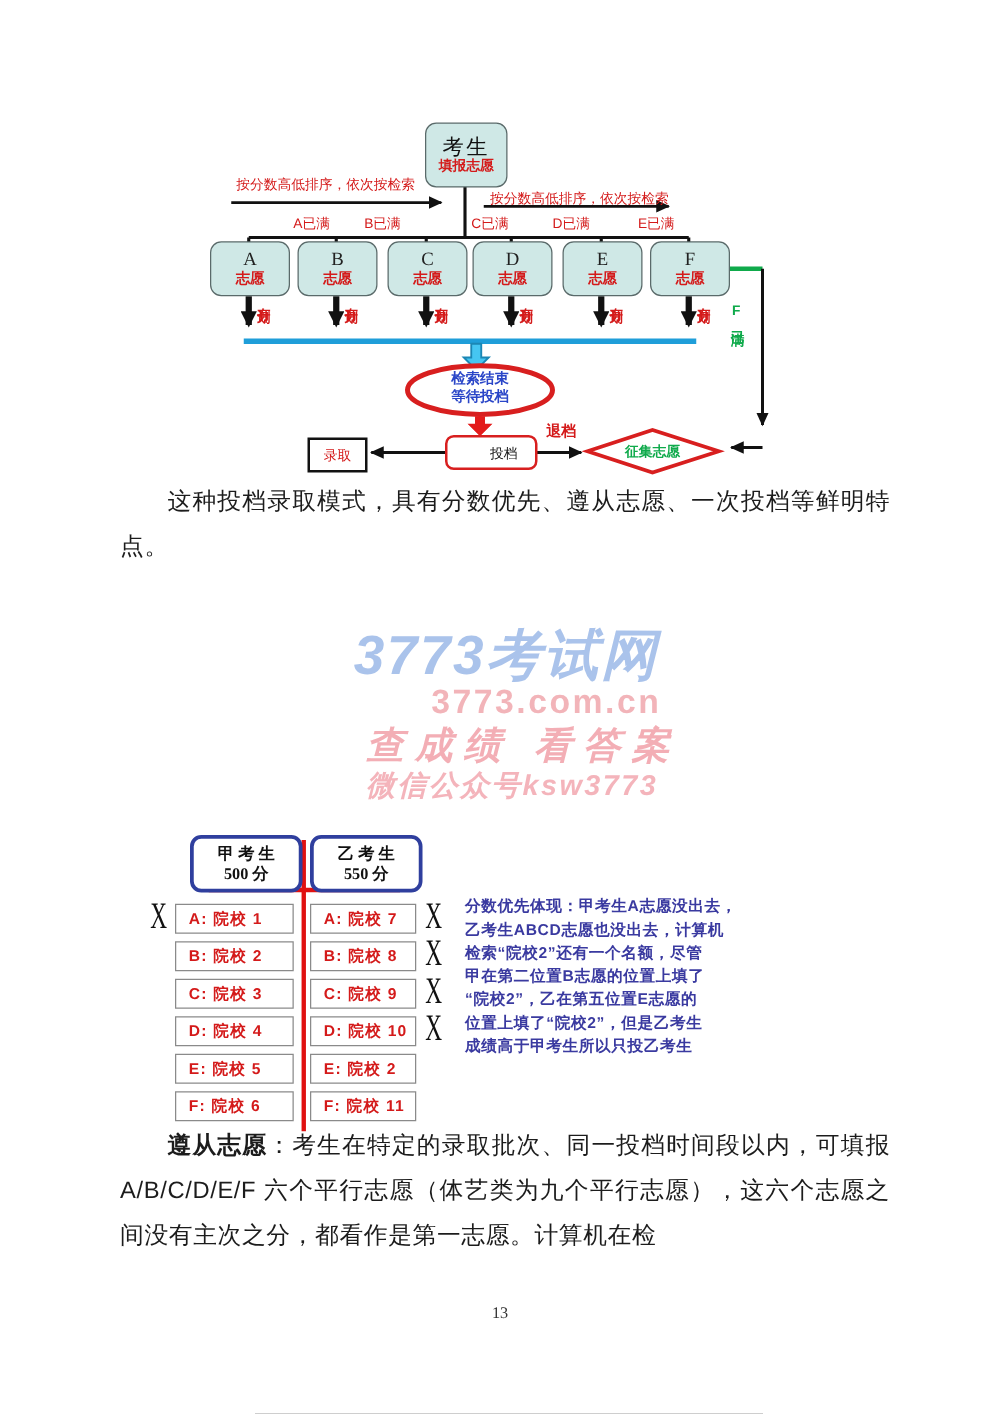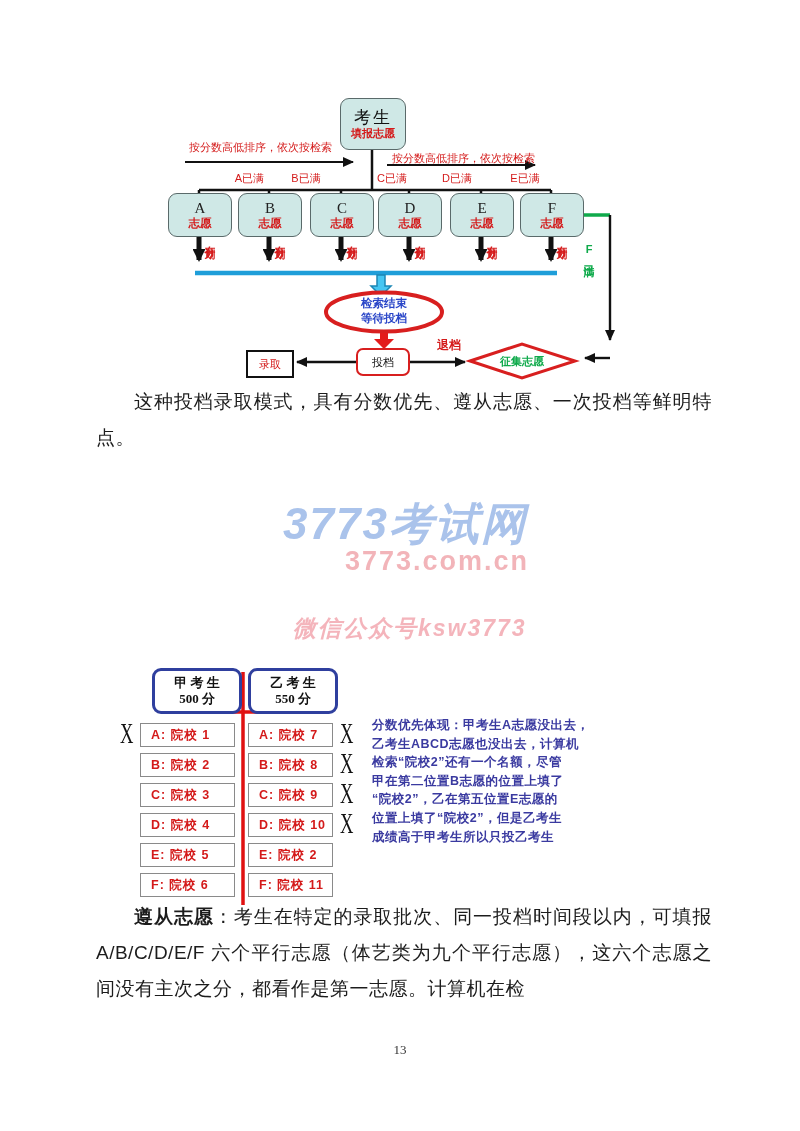--- a/index.html
+++ b/index.html
@@ -17,21 +17,21 @@
   .choice .letter{font-family:"Liberation Serif","DejaVu Serif",serif;font-size:15px;color:#222;}
   .choice .lab{font-size:11.5px;font-weight:bold;color:#d41a1a;}
   .redlab{position:absolute;font-size:11px;font-weight:normal;color:#d41a1a;text-align:center;white-space:nowrap;}
   .vtext{position:absolute;writing-mode:vertical-rl;text-orientation:upright;font-size:10.5px;
          font-weight:bold;color:#d41a1a;letter-spacing:1px;line-height:1;}
   .vtext.green{color:#0faa4b;font-size:11px;}
   .ellipse-text{position:absolute;left:192px;top:206px;width:114px;text-align:center;
                 font-size:11.5px;font-weight:bold;color:#2a46c8;line-height:15px;}
   .smallbox{position:absolute;display:flex;align-items:center;justify-content:center;
             font-size:11px;font-weight:normal;background:#fff;}
-  .toudang{left:221px;top:258px;width:50px;height:24px;border:2.5px solid #d81f1f;border-radius:7px;color:#111;}
+  .toudang{left:221px;top:258px;width:50px;height:24px;border:2.5px solid #d81f1f;border-radius:7px;color:#111;padding-left:20px;}
   .luqu{left:111px;top:260px;width:44px;height:24px;border:2.5px solid #111;color:#d41a1a;}
   .tuidang{left:292px;top:247px;width:44px;text-align:center;font-size:12px;font-weight:bold;color:#d41a1a;position:absolute;}
   .zhengji{position:absolute;left:347px;top:264px;width:80px;text-align:center;font-size:11px;font-weight:bold;color:#0faa4b;}
   
   .bodytext{position:absolute;left:96px;width:616px;font-size:19px;line-height:36px;color:#1c1c1c;
             text-align:justify;letter-spacing:0.5px;}
   .bodytext p{margin:0;text-indent:2em;}
   .bodytext .bold{font-weight:bold;}
   .block1{top:384px;}
   .block2{top:899px;}
@@ -213,20 +213,21 @@
 乙考生ABCD志愿也没出去，计算机
 检索“院校2”还有一个名额，尽管
 甲在第二位置B志愿的位置上填了
 “院校2”，乙在第五位置E志愿的
 位置上填了“院校2”，但是乙考生
 成绩高于甲考生所以只投乙考生</div>
   </div>
 
   <div class="wm wm-site">3773考试网</div>
   <div class="wm wm-domain">3773.com.cn</div>
+  <div class="wm wm-slogan">查成绩 看答案</div>
   <div class="wm wm-wechat">微信公众号ksw3773</div>
 
   <div class="bodytext block2">
     <p><span class="bold">遵从志愿</span><span>：考生在特定的录取批次、同一投档时间段以内，可填报 A/B/C/D/E/F 六个平行志愿（体艺类为九个平行志愿），这六个志愿之间没有主次之分，都看作是第一志愿。计算机在检</span></p>
   </div>
 
   <div class="pagenum">13</div>
 </div>
 
 </body></html>

